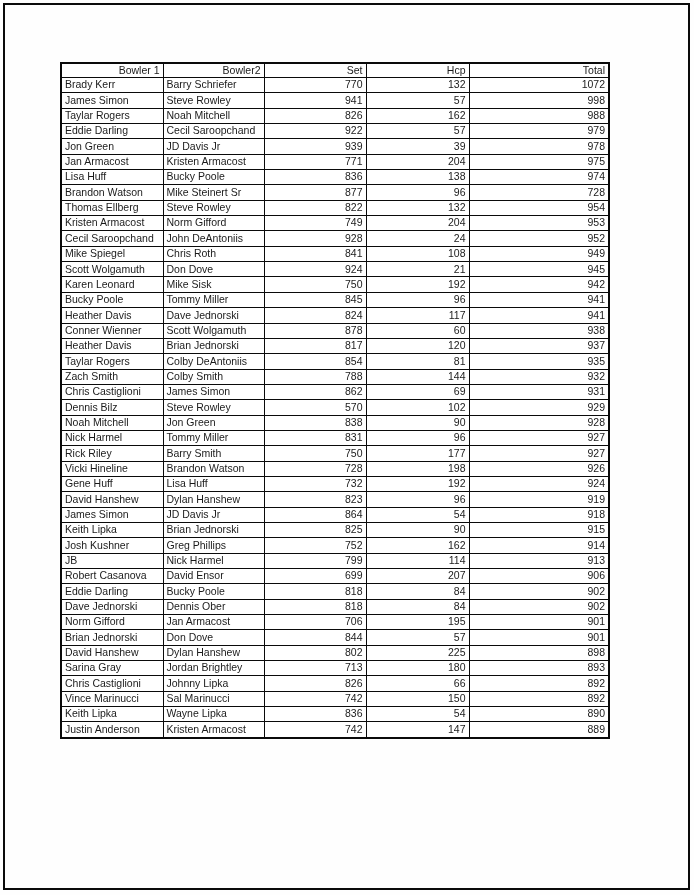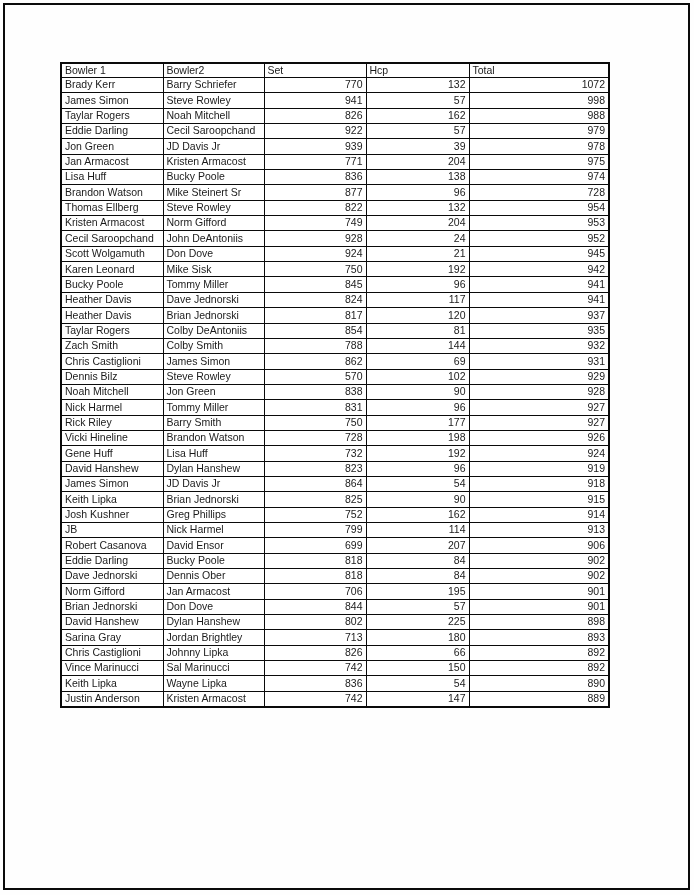--- a/index.html
+++ b/index.html
@@ -37,21 +37,21 @@
   }
   table.bowler-table col.c1 { width: 102px; }
   table.bowler-table col.c2 { width: 101px; }
   table.bowler-table col.c3 { width: 102px; }
   table.bowler-table col.c4 { width: 103px; }
   table.bowler-table col.c5 { width: 140px; }
   table.bowler-table th {
     border: 1px solid #0a0a0a;
     height: 13px;
     font-weight: normal;
-    text-align: left;
+    text-align: right;
     padding: 0 3px;
     line-height: 1.1;
     background: #ffffff;
     overflow: hidden;
     white-space: nowrap;
   }
   table.bowler-table td {
     border: 1px solid #0a0a0a;
     height: 14.35px;
     padding: 0 3px;
@@ -158,20 +158,27 @@
           <td class="num">953</td>
         </tr>
         <tr>
           <td class="name">Cecil Saroopchand</td>
           <td class="name">John DeAntoniis</td>
           <td class="num">928</td>
           <td class="num">24</td>
           <td class="num">952</td>
         </tr>
         <tr>
+          <td class="name">Mike Spiegel</td>
+          <td class="name">Chris Roth</td>
+          <td class="num">841</td>
+          <td class="num">108</td>
+          <td class="num">949</td>
+        </tr>
+        <tr>
           <td class="name">Scott Wolgamuth</td>
           <td class="name">Don Dove</td>
           <td class="num">924</td>
           <td class="num">21</td>
           <td class="num">945</td>
         </tr>
         <tr>
           <td class="name">Karen Leonard</td>
           <td class="name">Mike Sisk</td>
           <td class="num">750</td>
@@ -186,20 +193,27 @@
           <td class="num">941</td>
         </tr>
         <tr>
           <td class="name">Heather Davis</td>
           <td class="name">Dave Jednorski</td>
           <td class="num">824</td>
           <td class="num">117</td>
           <td class="num">941</td>
         </tr>
         <tr>
+          <td class="name">Conner Wienner</td>
+          <td class="name">Scott Wolgamuth</td>
+          <td class="num">878</td>
+          <td class="num">60</td>
+          <td class="num">938</td>
+        </tr>
+        <tr>
           <td class="name">Heather Davis</td>
           <td class="name">Brian Jednorski</td>
           <td class="num">817</td>
           <td class="num">120</td>
           <td class="num">937</td>
         </tr>
         <tr>
           <td class="name">Taylar Rogers</td>
           <td class="name">Colby DeAntoniis</td>
           <td class="num">854</td>

